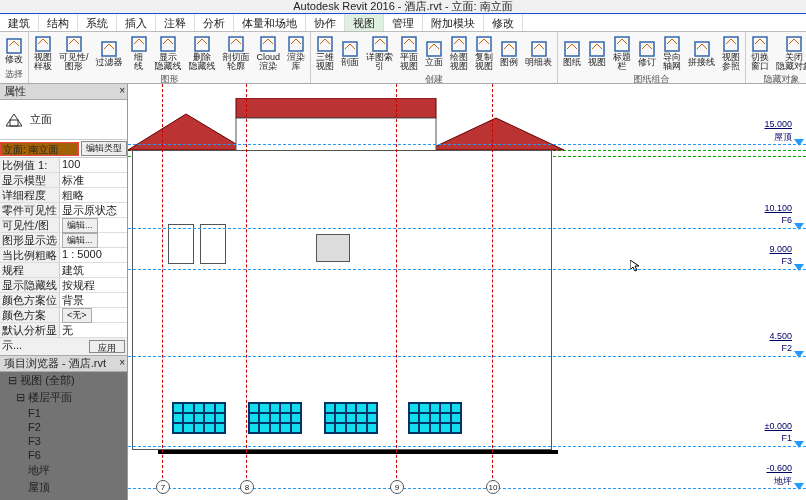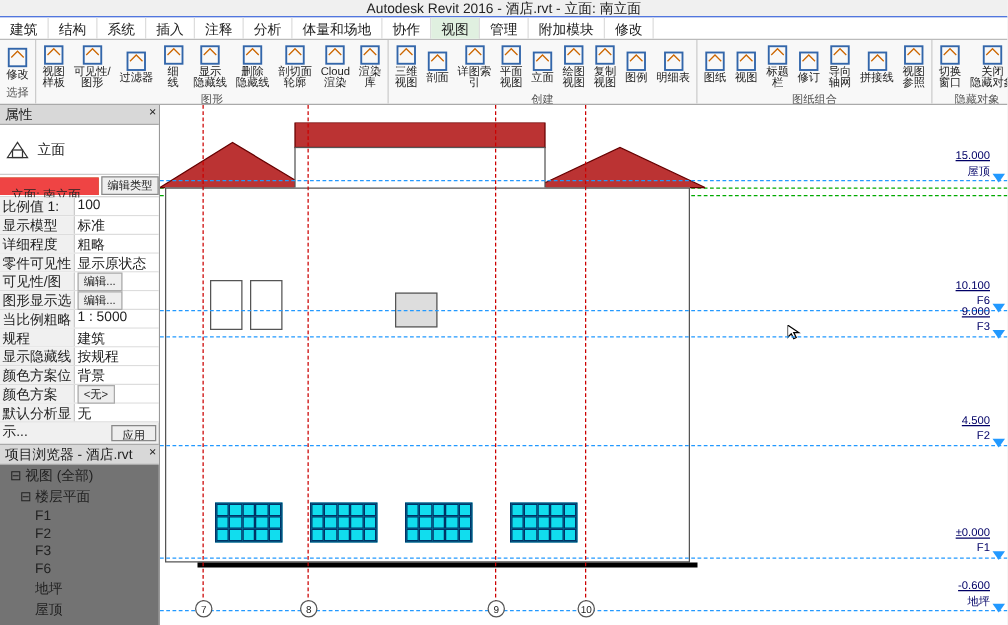--- a/index.html
+++ b/index.html
@@ -14,21 +14,21 @@
 .rbtn{display:flex;flex-direction:column;align-items:center;justify-content:center;padding:1px 3px;cursor:pointer;font-size:9px;min-width:24px}
 .rbtn svg{width:18px;height:18px}
 .rlabel{font-size:9px;text-align:center;color:#555;padding-top:1px}
 .mainarea{display:flex;height:416px}
 .leftpanels{width:128px;display:flex;flex-direction:column;background:#f0f0f0;border-right:1px solid #999}
 .panelhdr{background:#d8d8d8;height:16px;display:flex;align-items:center;padding:0 4px;font-size:10px;border-bottom:1px solid #aaa;position:relative}
 .panelhdr .x{position:absolute;right:2px;top:1px;font-size:10px;cursor:pointer}
 .thumb{height:40px;background:#fff;display:flex;align-items:center;padding:4px;border-bottom:1px solid #ccc}
 .thumb svg{width:20px;height:20px;margin-right:6px}
 .selrow{display:flex;height:18px;align-items:center;border-bottom:1px solid #ccc;background:#fff}
-.selrow .val{flex:1;font-size:10px;border:7px solid #ef4444;height:14px;padding:0 2px;background:#a16207}
+.selrow .val{flex:1;font-size:10px;border:1px solid #ef4444;height:14px;padding:0 2px;background:#a16207}
 .selrow .btn{font-size:9px;padding:0 4px;border:1px solid #888;background:#eee;margin-left:2px;cursor:pointer}
 .proprow{display:flex;height:15px;border-bottom:1px solid #ddd;background:#fff;font-size:10px}
 .proprow .pl{width:60px;padding-left:2px;background:#f0f0f0;border-right:1px solid #ccc}
 .proprow .pv{flex:1;padding-left:2px}
 .proprow .pv .chip{display:inline-block;font-size:9px;border:1px solid #aaa;padding:0 4px;background:#eee}
 .applyrow{height:18px;display:flex;justify-content:flex-end;padding:2px;border-bottom:1px solid #aaa}
 .applyrow button{font-size:9px;padding:1px 8px;border:1px solid #888;background:#eee}
 .tree{flex:1;background:#737373;overflow:auto;font-size:10px}
 .tree div{padding:1px 0 1px 8px;cursor:pointer}
 .tree .ind1{padding-left:16px}
@@ -489,21 +489,21 @@
     <div class="floorslab" style="left:30px;top:366px;width:400px"></div>
 
     <svg class="cursor" style="left:502px;top:176px">
         <path d="M0 0 L0 10 L3 7 L5 11 L7 10 L5 6 L9 6 Z" fill="#fff" stroke="#000"></path>
       </svg>
   <div class="level" style="top: 60px;">
         <span class="lval">15.000</span>
         <span class="llabel">屋顶</span>
         <span class="tri"></span>
       </div>
-      <div class="level" style="top: 164px; border-top-color: rgb(34, 153, 255);">
+      <div class="level" style="top: 144px; border-top-color: rgb(34, 153, 255);">
         <span class="lval">10.100</span>
         <span class="llabel">F6</span>
         <span class="tri"></span>
       </div>
       <div class="level" style="top: 185px;">
         <span class="lval">9.000</span>
         <span class="llabel">F3</span>
         <span class="tri"></span>
       </div>
       <div class="level" style="top: 272px;">
@@ -523,17 +523,17 @@
       </div>
       <div class="grid" style="left: 34px;">
         <span class="bub">7</span>
       </div>
       <div class="grid" style="left: 118px;">
         <span class="bub">8</span>
       </div>
       <div class="grid" style="left: 268px;">
         <span class="bub">9</span>
       </div>
-      <div class="grid" style="left: 340px;">
+      <div class="grid" style="left: 364px;">
         <span class="bub">10</span>
       </div>
     </div>
 </div>
 
 </body></html>

